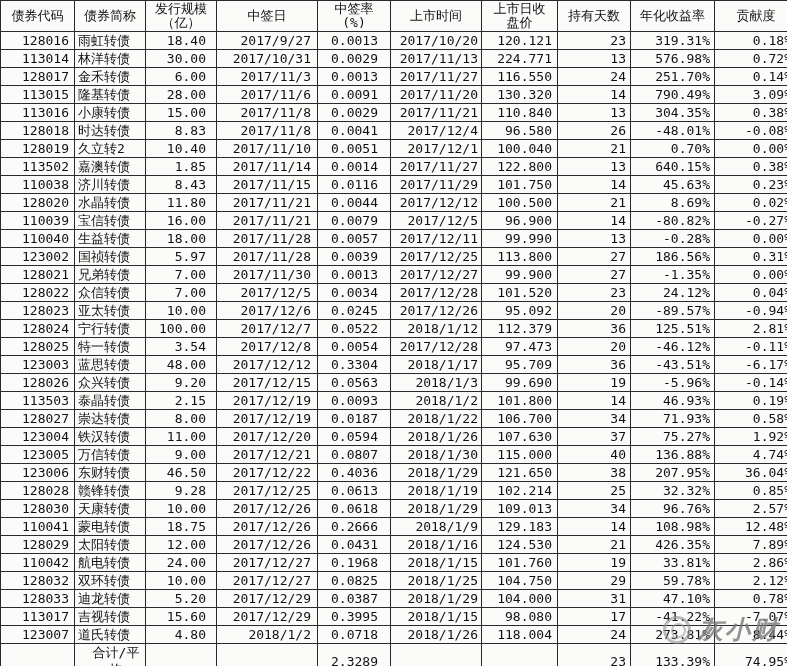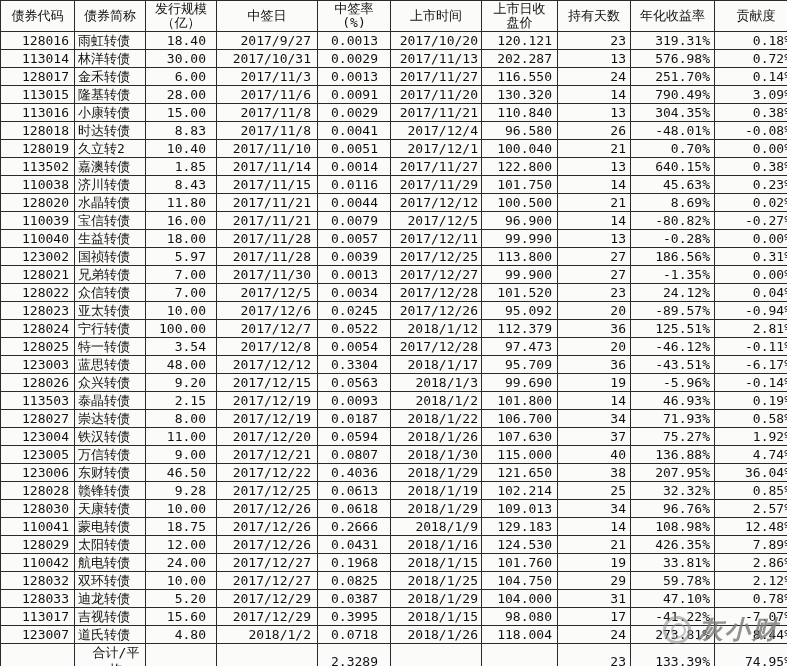--- a/index.html
+++ b/index.html
@@ -110,21 +110,21 @@
           <td class="c8">319.31%</td>
           <td class="c9">0.18%</td>
         </tr>
         <tr>
           <td class="c0">113014</td>
           <td class="c1">林洋转债</td>
           <td class="c2">30.00</td>
           <td class="c3">2017/10/31</td>
           <td class="c4">0.0029</td>
           <td class="c5">2017/11/13</td>
-          <td class="c6">202.287</td>
+          <td class="c6">224.771</td>
           <td class="c7">13</td>
           <td class="c8">576.98%</td>
           <td class="c9">0.72%</td>
         </tr>
         <tr>
           <td class="c0">128017</td>
           <td class="c1">金禾转债</td>
           <td class="c2">6.00</td>
           <td class="c3">2017/11/3</td>
           <td class="c4">0.0013</td>

